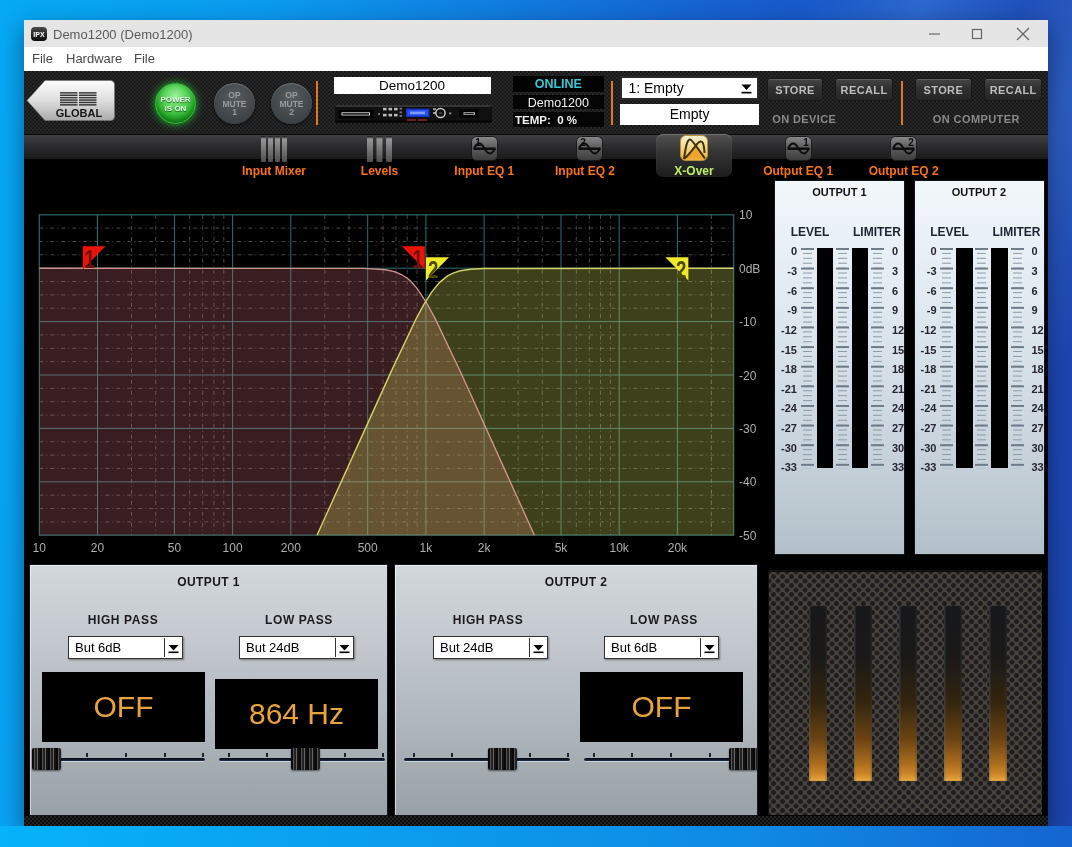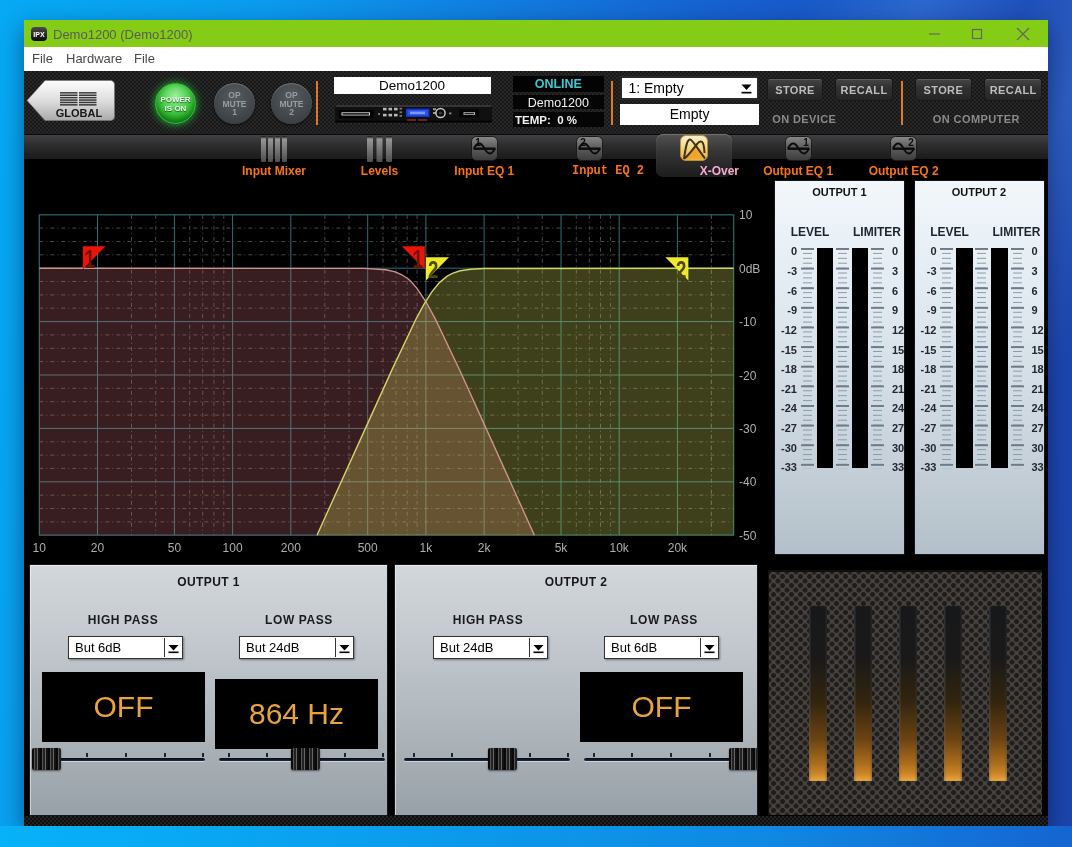--- a/index.html
+++ b/index.html
@@ -2,21 +2,21 @@
 <html><head><meta charset="utf-8">
 <style>
 *{margin:0;padding:0;box-sizing:border-box;font-family:"Liberation Sans",sans-serif;}
 html,body{width:1072px;height:847px;overflow:hidden;}
 body{position:relative;background:
  linear-gradient(115deg, transparent 55%, rgba(110,180,255,.22) 63%, rgba(80,150,240,.08) 70%, rgba(120,190,255,.18) 76%, transparent 84%),
  linear-gradient(100deg, #06a9f4 0%, #0b9bee 22%, #175fd0 60%, #1c48b2 88%, #1c44ac 100%);}
 body::after{content:"";position:absolute;left:0;right:0;top:826px;height:21px;
  background:linear-gradient(90deg,#07b2f8,#0f8ae4 70%,#1565d0);}
 .win{position:absolute;left:24px;top:20px;width:1024px;height:806px;background:#000;box-shadow:0 8px 22px rgba(0,0,30,.45);}
-.titlebar{position:absolute;left:0;top:0;width:100%;height:27px;background:#84cc16;}
+.titlebar{position:absolute;left:0;top:0;width:100%;height:27px;background:#e5e5e5;}
 .appicon{position:absolute;left:7px;top:7px;width:16px;height:14px;border-radius:4px;
  background:linear-gradient(#4a4a4a,#0a0a0a);color:#fff;font-size:7px;font-weight:bold;text-align:center;line-height:15px;letter-spacing:0;}
 .wtitle{position:absolute;left:29px;top:7px;font-size:13px;color:#5b5b5b;}
 .wbtn{position:absolute;top:0;color:#666;font-size:13px;}
 .menubar{position:absolute;left:0;top:27px;width:100%;height:24px;background:#fff;color:#4a4a4a;font-size:13px;}
 .menubar span{position:absolute;top:4px;}
 .content{position:absolute;left:0;top:51px;width:1024px;height:755px;background:#000;}
 .content::after{content:"";position:absolute;left:0;bottom:0;width:100%;height:10px;
  background-image:conic-gradient(#232323 25%,#0d0d0d 0 50%,#232323 0 75%,#0d0d0d 0);background-size:4px 4px;}
 .toolbar{position:absolute;left:0;top:0;width:1024px;height:63px;
@@ -206,35 +206,35 @@
     <path d="M3 12.5 Q8 2.5 13.5 12.5 Q19 22.5 24 12.5" fill="none" stroke="#0c0c0c" stroke-width="1.8"></path>
     <text x="7" y="10" text-anchor="middle" font-size="10" font-weight="bold" fill="#0c0c0c">1</text>
   </svg>
   <div class="tablbl" style="left:415.3px;top:92.5px;">Input EQ 1</div>
   <svg style="position:absolute;left:552px;top:65.4px;width:27px;height:25px" viewBox="0 0 27 25">
     <rect x="0.5" y="0.5" width="26" height="24" rx="5" fill="url(#eqg)" stroke="#1a1a1a"></rect>
     <rect x="2.5" y="11.5" width="22" height="2.4" fill="#0c0c0c"></rect>
     <path d="M3 12.5 Q8 2.5 13.5 12.5 Q19 22.5 24 12.5" fill="none" stroke="#0c0c0c" stroke-width="1.8"></path>
     <text x="7" y="10" text-anchor="middle" font-size="10" font-weight="bold" fill="#0c0c0c">2</text>
   </svg>
-  <div class="tablbl" style="left:539px;top:92.5px;font-family:Liberation Mono, monospace;">Input EQ 2</div>
+  <div class="tablbl" style="left:516px;top:92.5px;">Input EQ 2</div>
   <svg style="position:absolute;left:656px;top:64.4px;width:28px;height:26px" viewBox="0 0 28 26">
     <defs>
           <linearGradient id="xog" x1="0" y1="0" x2="0" y2="1">
             <stop offset="0" stop-color="#f8f1d5"></stop>
             <stop offset="0.45" stop-color="#f3d98e"></stop>
             <stop offset="1" stop-color="#eaaf3c"></stop>
           </linearGradient>
         </defs>
     <rect x="0.5" y="0.5" width="27" height="25" rx="5.5" fill="url(#xog)" stroke="#b9913c"></rect>
     <polygon points="6,23.5 14.5,10.5 23,23.5" fill="#f0a42c"></polygon>
     <path d="M4 24 C5.5 13, 7 4.5, 10 4.5 C12.5 4.5, 18 14.5, 25 23.5" fill="none" stroke="#42330f" stroke-width="2"></path>
     <path d="M4.5 23.5 C9 20, 14.5 12, 17.5 8.5 C19.5 6, 21.7 5.6, 22.9 8.2 C23.9 10.4, 24.3 14, 24.5 18" fill="none" stroke="#42330f" stroke-width="2"></path>
   </svg>
-  <div class="tablbl" style="left:625px;top:92.5px;color:#f9a8d4;text-align:right;">X-Over</div>
+  <div class="tablbl" style="left:625px;top:92.5px;color:#bef264;">X-Over</div>
   <svg style="position:absolute;left:760.7px;top:65.4px;width:27px;height:25px" viewBox="0 0 27 25">
     <rect x="0.5" y="0.5" width="26" height="24" rx="5" fill="url(#eqg)" stroke="#1a1a1a"></rect>
     <rect x="2.5" y="11.5" width="22" height="2.4" fill="#0c0c0c"></rect>
     <path d="M3 12.5 Q8 2.5 13.5 12.5 Q19 22.5 24 12.5" fill="none" stroke="#0c0c0c" stroke-width="1.8"></path>
     <text x="21" y="9.5" text-anchor="middle" font-size="10" font-weight="bold" fill="#0c0c0c">1</text>
   </svg>
   <div class="tablbl" style="left:729.2px;top:92.5px;">Output EQ 1</div>
   <svg style="position:absolute;left:866.2px;top:65.4px;width:27px;height:25px" viewBox="0 0 27 25">
     <rect x="0.5" y="0.5" width="26" height="24" rx="5" fill="url(#eqg)" stroke="#1a1a1a"></rect>
     <rect x="2.5" y="11.5" width="22" height="2.4" fill="#0c0c0c"></rect>

